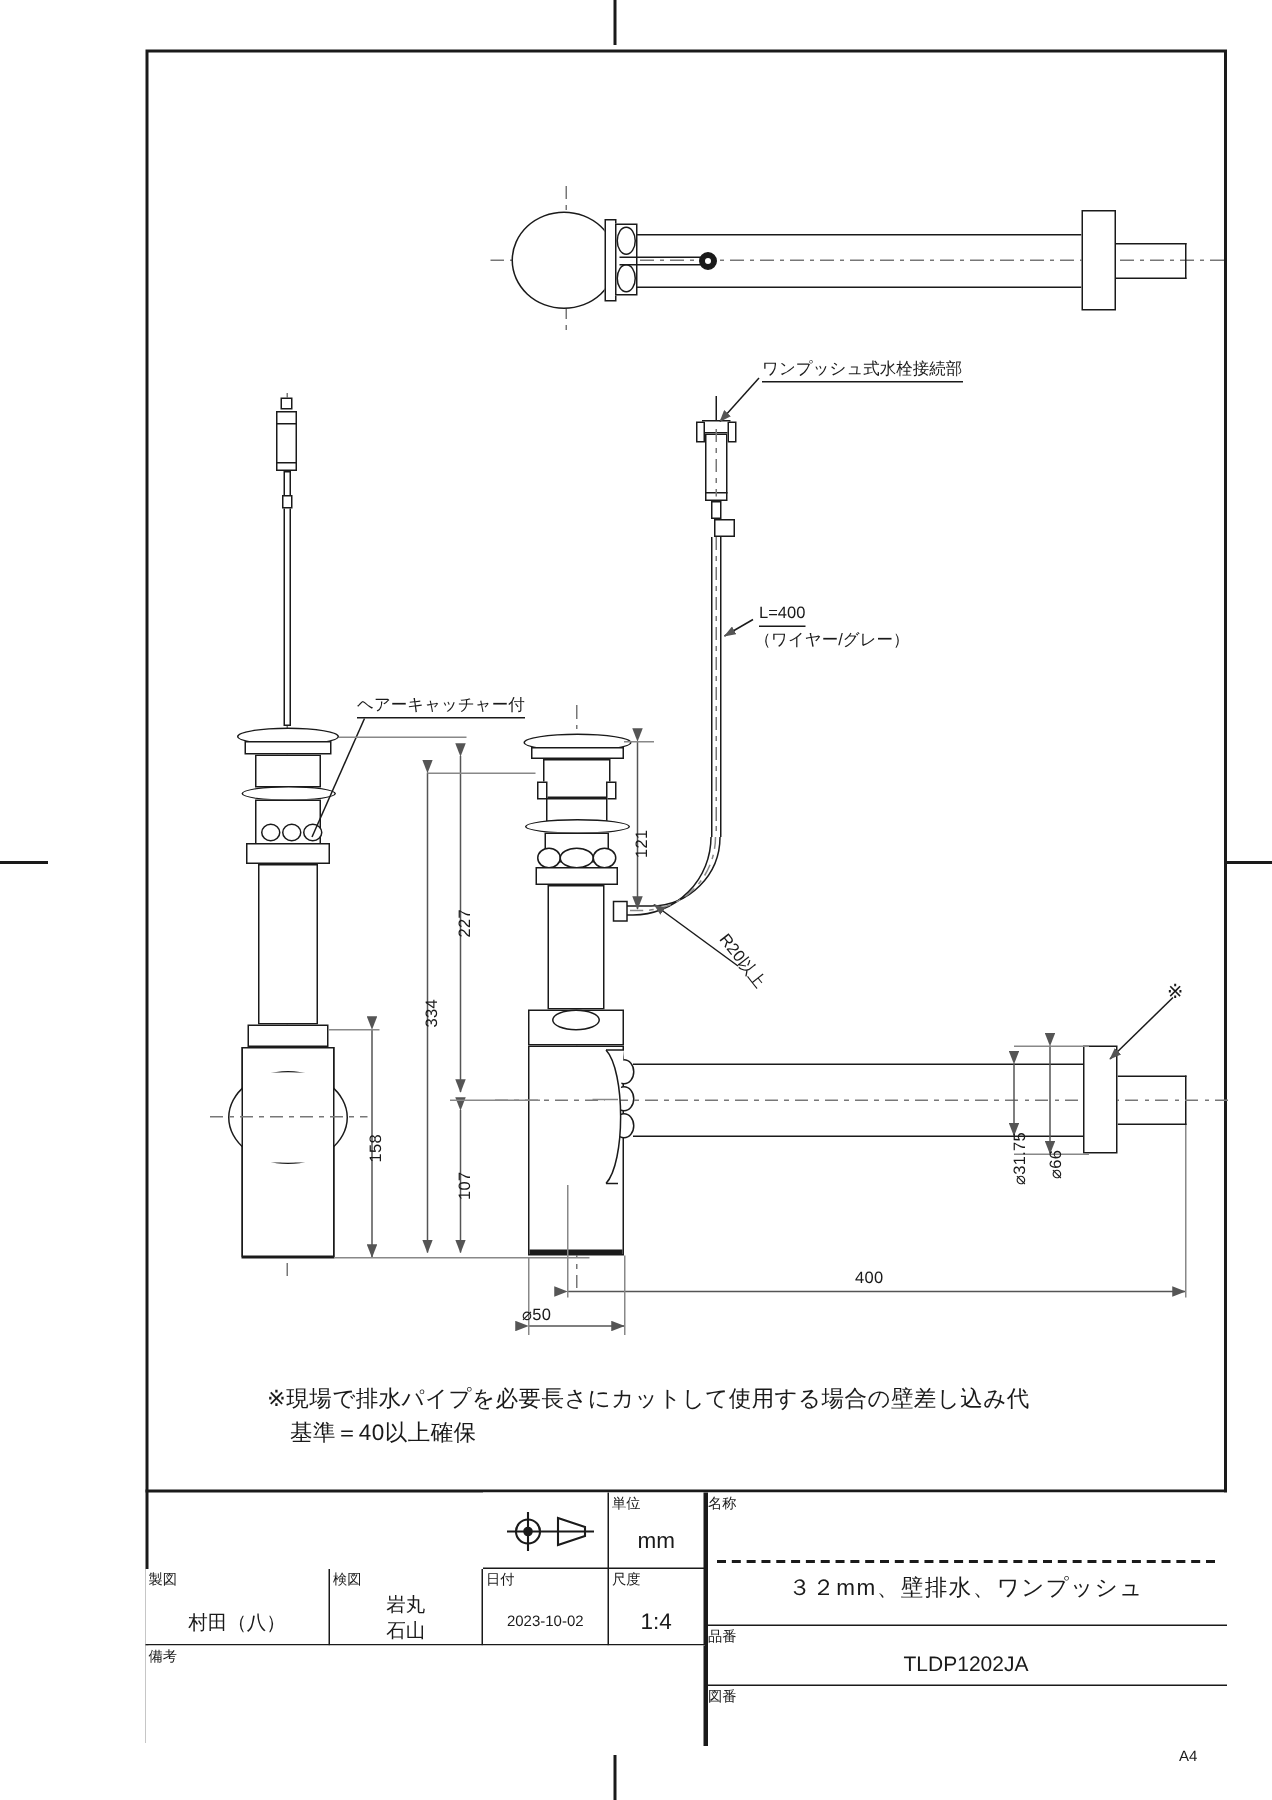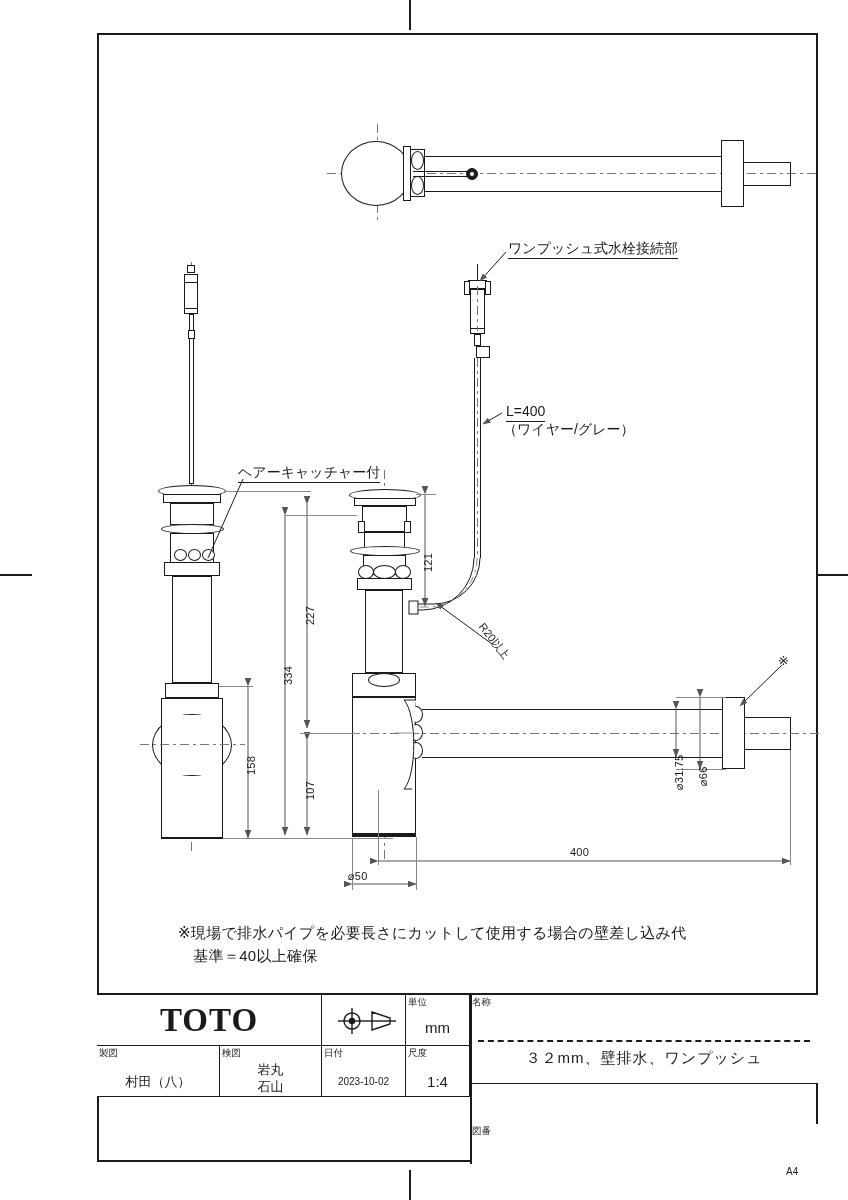--- a/index.html
+++ b/index.html
@@ -29,21 +29,21 @@
   .cl-v{position:absolute;width:1px;
         background:repeating-linear-gradient(to bottom,#777 0 9px,transparent 9px 13px,#777 13px 16px,transparent 16px 20px);}
   .ext{position:absolute;background:#888;}
   .ext.h{height:1px;}
   .ext.v{width:1px;}
 
   .dimtxt{position:absolute;font-size:11px;color:#1a1a1a;white-space:nowrap;
           font-family:"Liberation Sans","DejaVu Sans",sans-serif;letter-spacing:.2px;}
   .rot90{transform:rotate(-90deg);transform-origin:left top;}
 
-  .label{position:absolute;font-size:14px;color:#1a1a1a;white-space:nowrap;line-height:1.35;}
+  .label{position:absolute;font-size:11px;color:#1a1a1a;white-space:nowrap;line-height:1.35;}
   .label.u{border-bottom:1px solid #1a1a1a;}
 
   svg.ov{position:absolute;left:0;top:0;width:848px;height:1200px;overflow:visible;pointer-events:none;}
 
   
   .note{position:absolute;left:178px;top:921px;font-size:15px;line-height:1.55;color:#1a1a1a;
         white-space:pre;letter-spacing:.3px;}
 
   
   .tb{position:absolute;left:97px;top:993px;width:721px;height:169px;border-top:2px solid #1a1a1a;box-sizing:border-box;}
@@ -264,23 +264,20 @@
   <div class="label u" style="left:506px;top:402px;">L=400</div>
   <div class="label" style="left:503px;top:420px;">（ワイヤー/グレー）</div>
   <div class="label" style="left:487px;top:620px;font-size:11px;transform:rotate(52deg);transform-origin:left top;">R20以上</div>
   <div class="label" style="left:778px;top:652px;font-size:13px;">※</div>
 
   <div class="note"><span>※現場で排水パイプを必要長さにカットして使用する場合の壁差し込み代</span>
 <span>　基準＝40以上確保</span></div>
 
   <div class="tb">
 
-    <div class="cell" style="left:0;top:0;width:225px;height:51px;">
-      <div class="logo">TOTO</div>
-    </div>
 
     <div class="cell" style="left:225px;top:0;width:84px;height:51px;">
       <svg width="84" height="51">
         <circle cx="30" cy="26" r="8" fill="none" stroke="#1a1a1a" stroke-width="1.4"></circle>
         <circle cx="30" cy="26" r="3.2" fill="#1a1a1a"></circle>
         <line x1="16" y1="26" x2="44" y2="26" stroke="#1a1a1a" stroke-width="1.4"></line>
         <line x1="30" y1="13" x2="30" y2="39" stroke="#1a1a1a" stroke-width="1.4"></line>
         <path d="M50,17 L68,23 L68,29 L50,35 Z" fill="none" stroke="#1a1a1a" stroke-width="1.4"></path>
         <line x1="44" y1="26" x2="74" y2="26" stroke="#1a1a1a" stroke-width="1.4"></line>
       </svg>
@@ -305,27 +302,35 @@
     <div class="cell" style="left:225px;top:51px;width:84px;height:51px;">
       <div class="hdr">日付</div>
       <div class="val" style="top:30px;font-size:10px;">2023-10-02</div>
     </div>
 
     <div class="cell" style="left:309px;top:51px;width:64px;height:51px;">
       <div class="hdr">尺度</div>
       <div class="val" style="top:27px;font-size:15px;">1:4</div>
     </div>
 
+    <div class="cell" style="left:0;top:102px;width:373px;height:67px;border-bottom:none;">
+      <div class="hdr">備考</div>
+      <div class="val" style="top:30px;"></div>
+    </div>
 
     <div class="cell" style="left:373px;top:0;width:348px;height:89px;border-right:none;">
       <div class="hdr">名称</div>
       <div class="sep" style="left:8px;right:8px;top:45px;"></div>
       <div class="nm2" style="top:54px;">３２mm、壁排水、ワンプッシュ</div>
     </div>
 
+    <div class="cell" style="left:373px;top:89px;width:348px;height:40px;border-right:none;">
+      <div class="hdr">品番</div>
+      <div class="val" style="top:17px;font-size:14px;">TLDP1202JA</div>
+    </div>
 
     <div class="cell" style="left:373px;top:129px;width:348px;height:40px;border-right:none;border-bottom:none;">
       <div class="hdr">図番</div>
     </div>
 
     <div class="ln v" style="left:373px;top:0;height:169px;background:#1a1a1a;width:2px;"></div>
   </div>
 
   <div class="a4">A4</div>
 </div>

